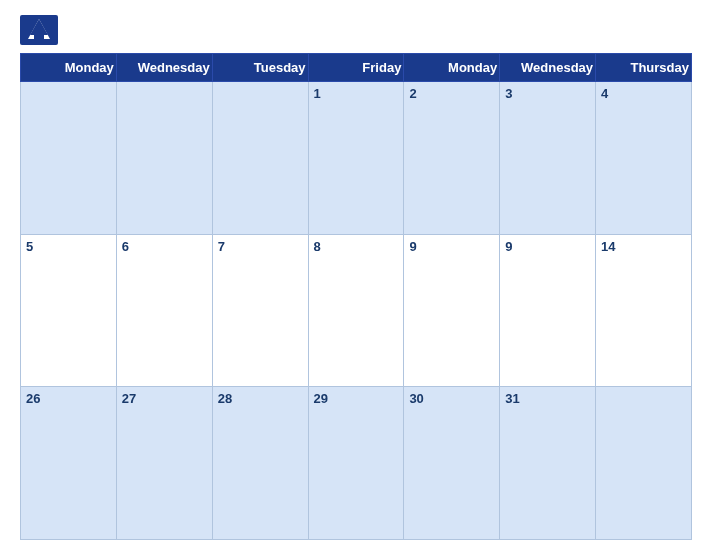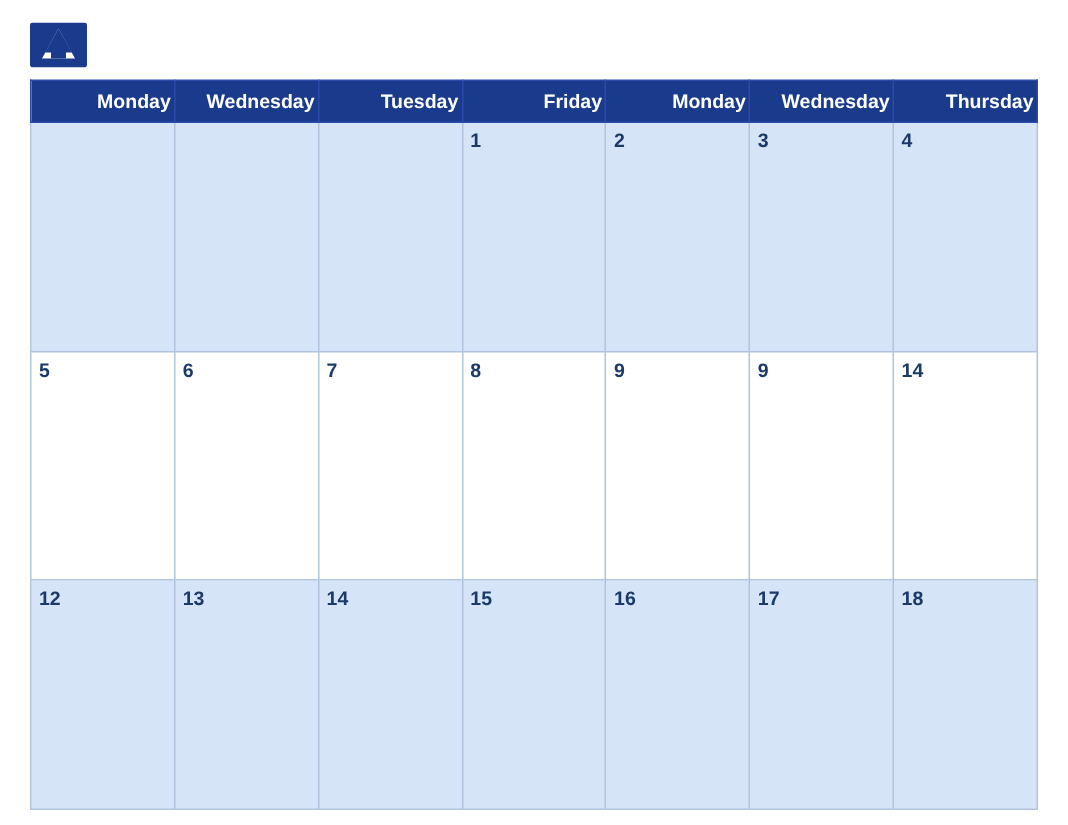--- a/index.html
+++ b/index.html
@@ -136,22 +136,22 @@
       <tr>
         <td><span class="day-num">5</span></td>
         <td><span class="day-num">6</span></td>
         <td><span class="day-num">7</span></td>
         <td><span class="day-num">8</span></td>
         <td><span class="day-num">9</span></td>
         <td><span class="day-num">9</span></td>
         <td><span class="day-num">14</span></td>
       </tr>
       <tr>
-        <td><span class="day-num">12</span></td>
-        <td><span class="day-num">13</span></td>
-        <td><span class="day-num">14</span></td>
-        <td><span class="day-num">15</span></td>
-        <td><span class="day-num">16</span></td>
-        <td><span class="day-num">17</span></td>
-        <td><span class="day-num">18</span></td>
+        <td><span class="day-num">26</span></td>
+        <td><span class="day-num">27</span></td>
+        <td><span class="day-num">28</span></td>
+        <td><span class="day-num">29</span></td>
+        <td><span class="day-num">30</span></td>
+        <td><span class="day-num">31</span></td>
+        <td class="empty"></td>
       </tr>
     </tbody>
 </table>
 
 </body></html>

